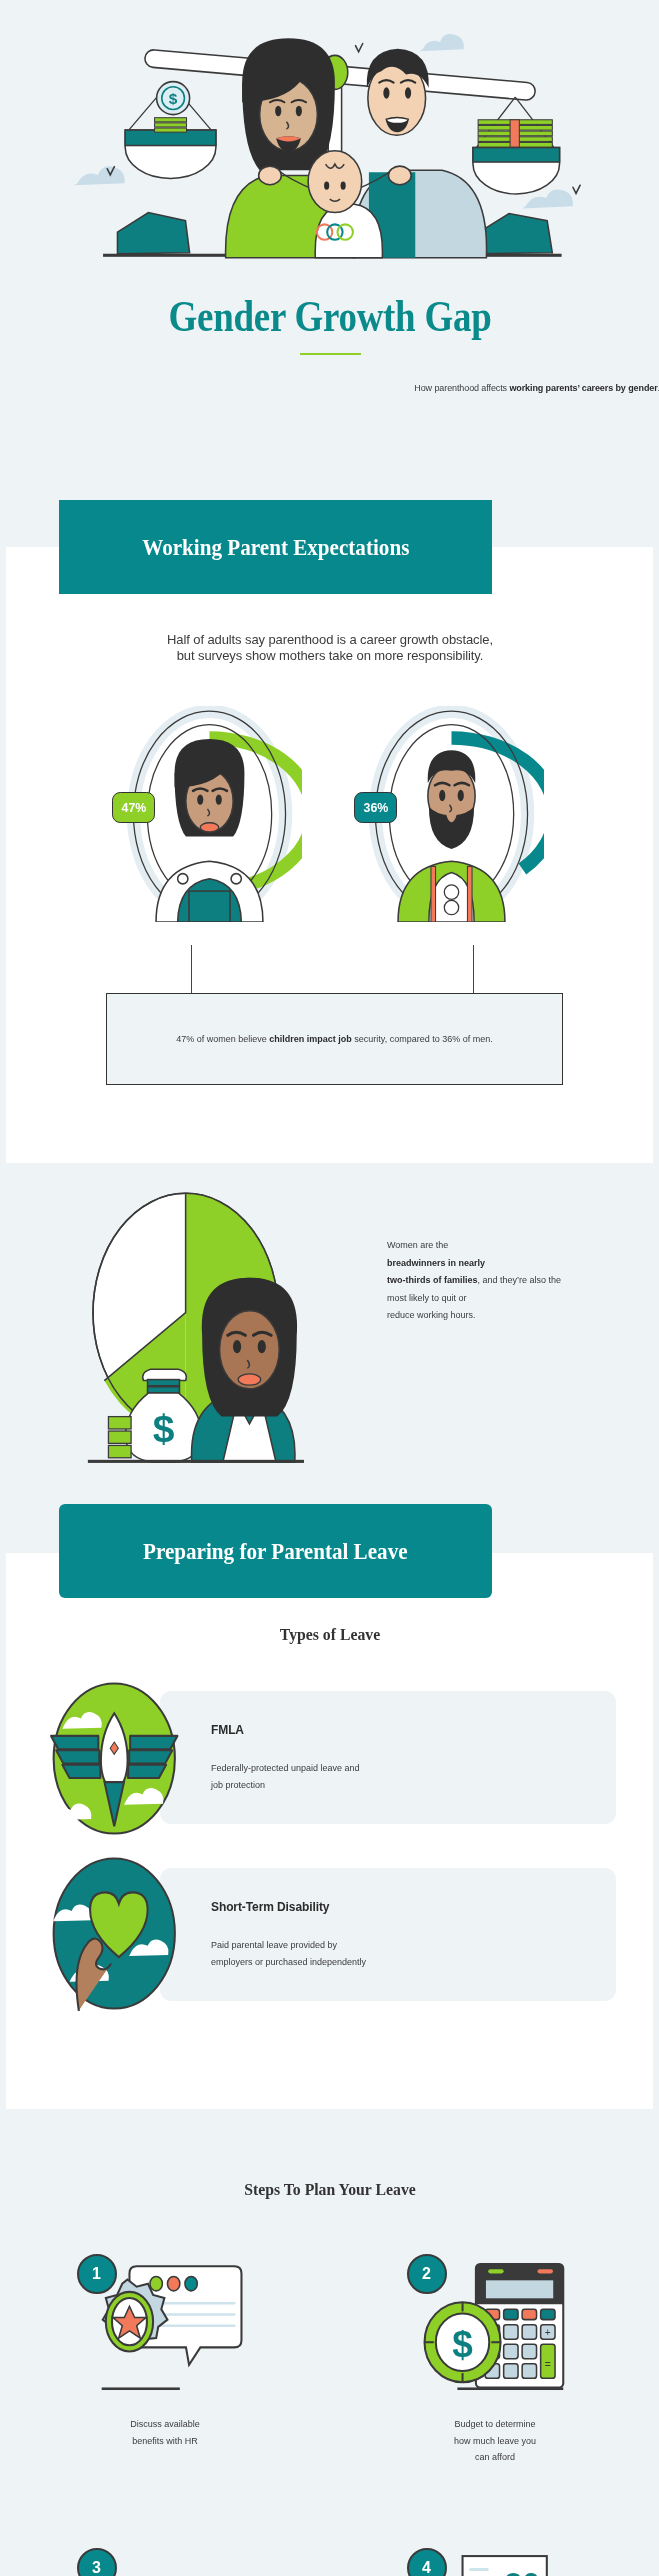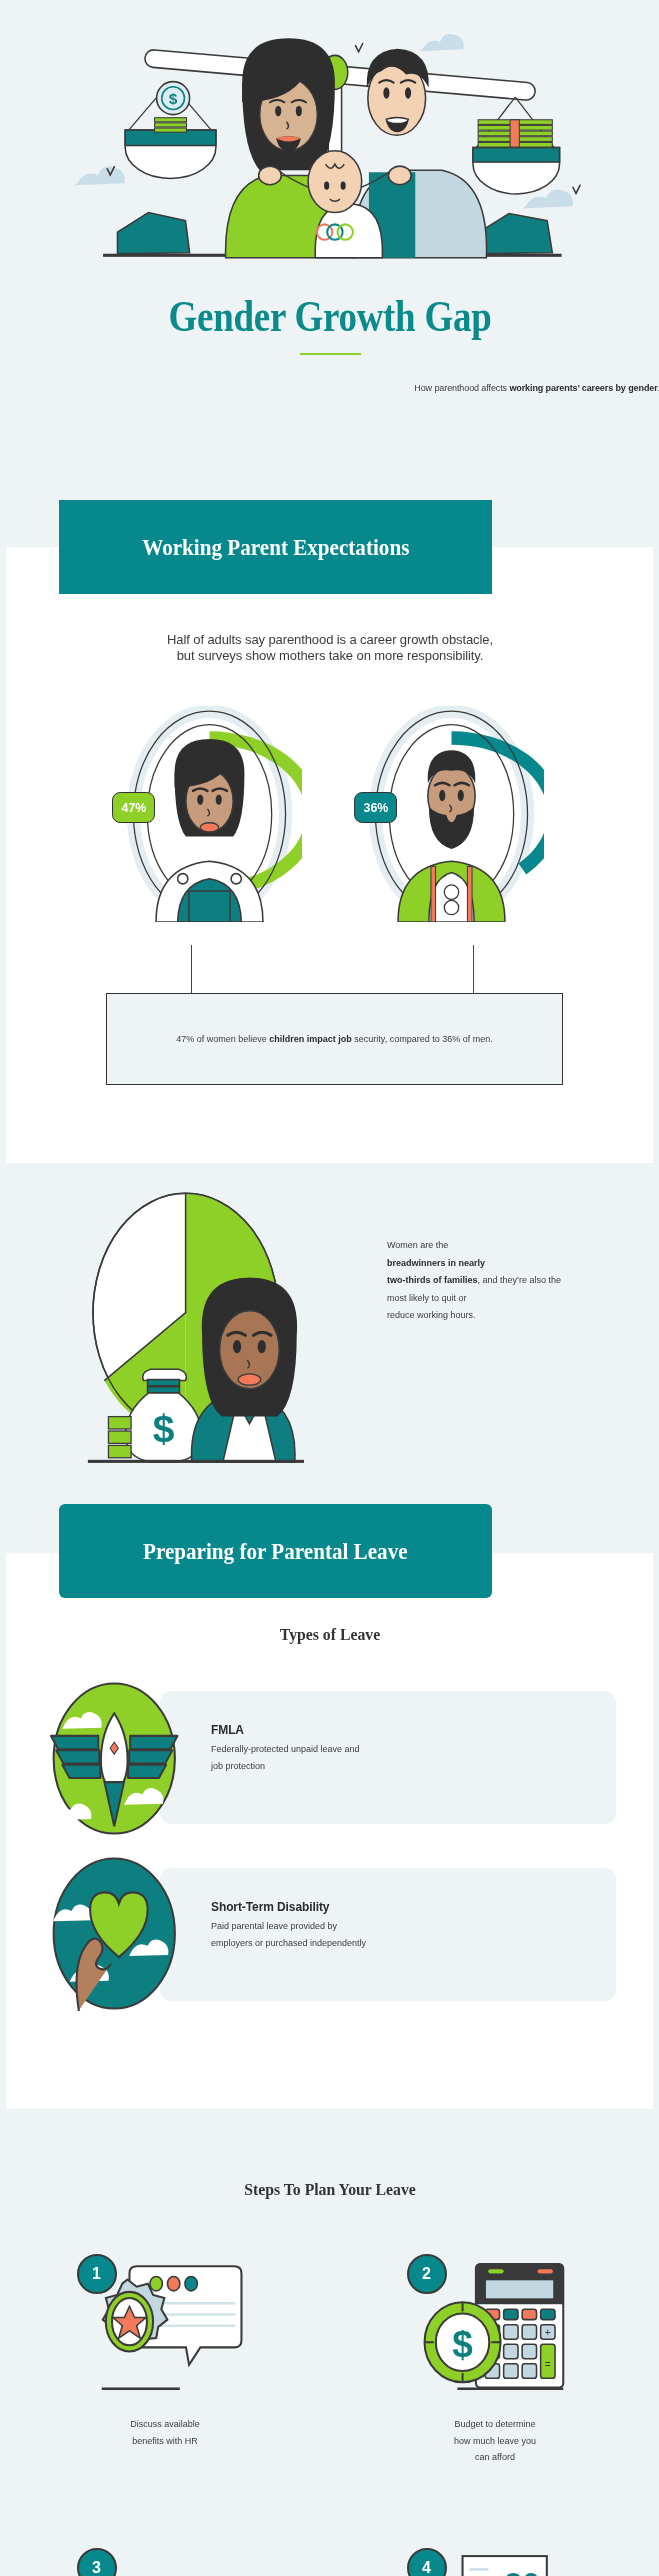--- a/index.html
+++ b/index.html
@@ -153,21 +153,21 @@
   .leave-icon {
     position: absolute; left: 49px; width: 131px; height: 155px;
     z-index: 4;
   }
   #leave-icon-1 { top: 1681px; }
   #leave-icon-2 { top: 1856px; }
   .leave-body { position: absolute; left: 211px; width: 361px; }
   #leave-body-1 { top: 1723px; }
   #leave-body-2 { top: 1900px; }
   .leave-title { font-size: 12px; font-weight: 700; color: #2b2b2b; letter-spacing: -0.1px; }
-  .leave-desc { margin-top: 4px; font-size: 9px; line-height: 1.85; color: #3b3b3b; }
+  .leave-desc { margin-top: 23px; font-size: 9px; line-height: 1.85; color: #3b3b3b; }
 
   
   .steps-grid {
     position: absolute; left: 0; top: 2179px;
     width: 660px;
     display: grid; grid-template-columns: 1fr 1fr;
     row-gap: 31px;
     justify-items: center;
   }
   .step { position: relative; width: 227px; height: 263px; }

